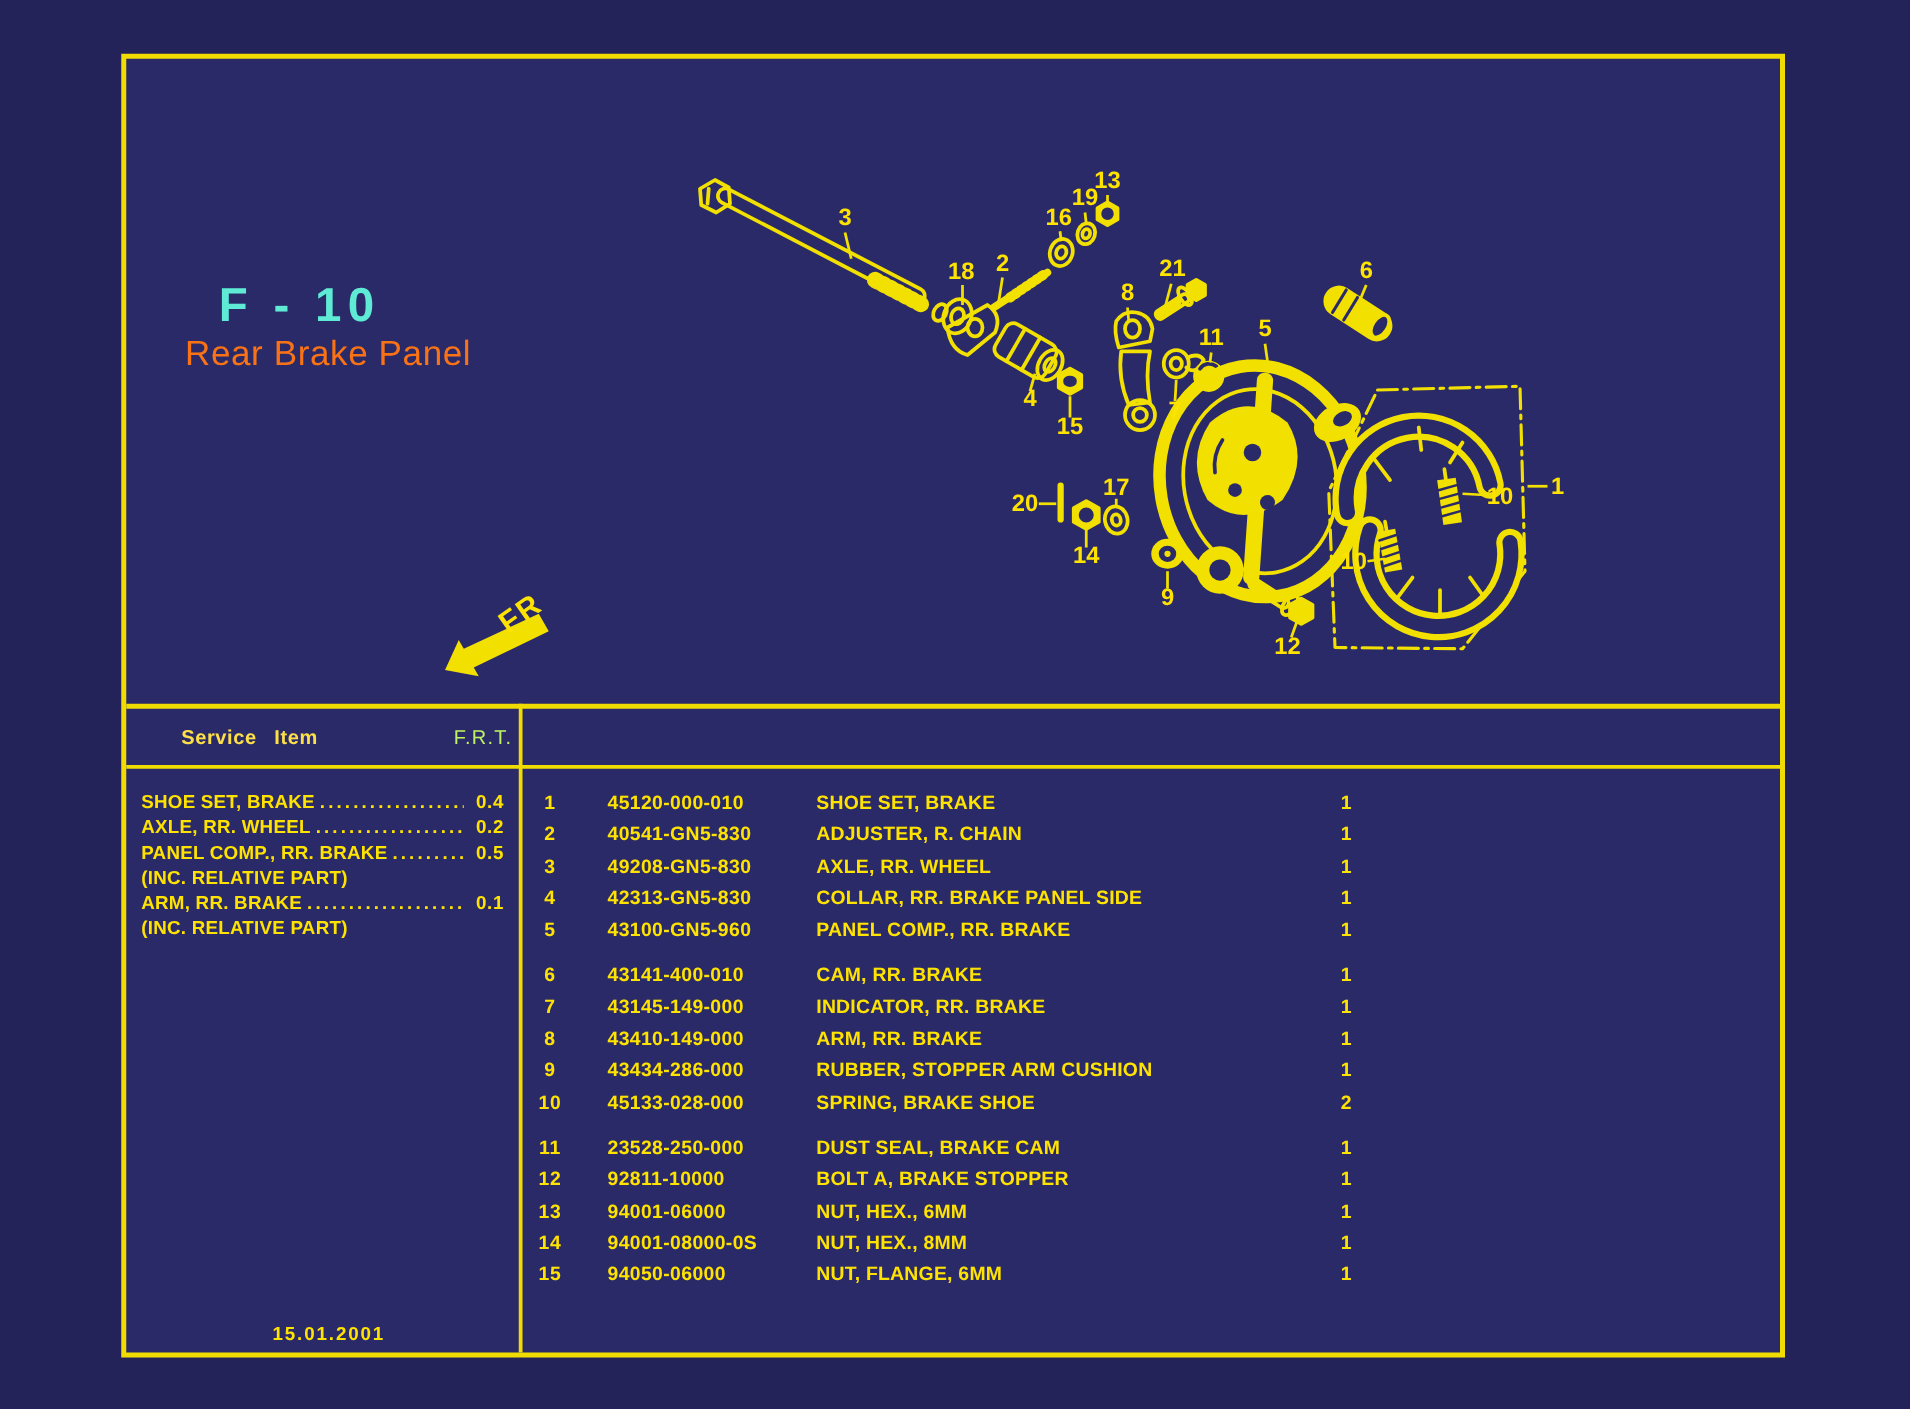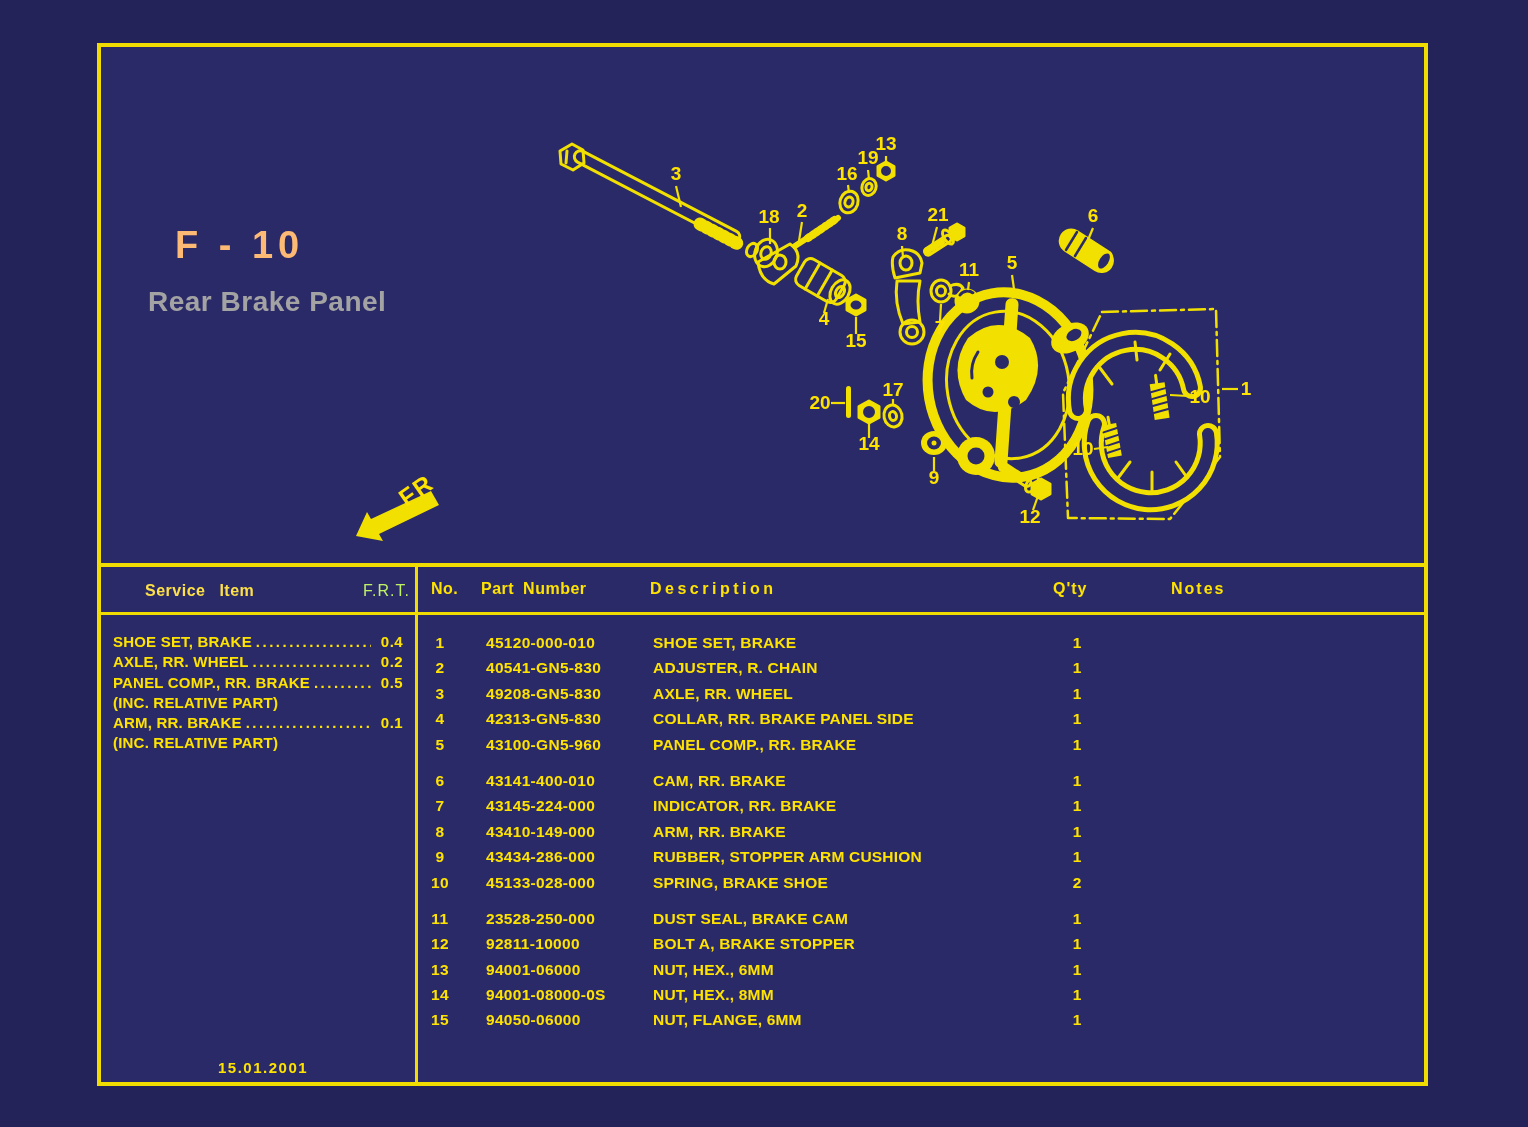--- a/index.html
+++ b/index.html
@@ -15,25 +15,25 @@
   }
   
   .hline{position:absolute;left:0;width:100%;background:#f0dc00;height:4px;}
   .table-top{top:516px;}
   .header-sep{top:565px;height:3px;}
   .vline{position:absolute;width:3px;background:#f0dc00;}
   .col-divider{left:314px;top:516px;height:519px;}
 
   .page-code{
     position:absolute;left:74px;top:177px;
-    color:#fdba74;font-size:38px;font-weight:700;letter-spacing:5px;
+    color:#5eead4;font-size:38px;font-weight:700;letter-spacing:5px;
   }
   .page-title{
-    position:absolute;left:47px;top:239px;
-    color:#a3a3a3;font-size:28px;font-weight:700;letter-spacing:0.5px;
+    position:absolute;left:47px;top:220px;
+    color:#f97316;font-size:28px;font-weight:400;letter-spacing:0.5px;
   }
 
   .svc-header-item{
     position:absolute;left:44px;top:535px;color:#fde047;
     font-size:16px;font-weight:700;letter-spacing:0.5px;word-spacing:9px;
   }
   .svc-header-frt{
     position:absolute;left:262px;top:535px;color:#bef264;
     font-size:16px;font-weight:400;letter-spacing:1px;
   }
@@ -117,27 +117,20 @@
         <span class="svc-value">0.1</span>
       </div>
 
       <div class="svc-row">
         <span class="svc-label">(INC. RELATIVE PART)</span>
         <span class="svc-dots"></span>
         <span class="svc-value"></span>
       </div>
     </div>
 
-  <div class="parts-header">
-    <span class="h-no">No.</span>
-    <span class="h-pn">Part Number</span>
-    <span class="h-desc">Description</span>
-    <span class="h-qty">Q'ty</span>
-    <span class="h-notes">Notes</span>
-  </div>
 
   <div class="parts-rows">
 
       <div class="p-row">
         <span class="c-no">1</span>
         <span class="c-pn">45120-000-010</span>
         <span class="c-desc">SHOE SET, BRAKE</span>
         <span class="c-qty">1</span>
       </div>
 
@@ -171,21 +164,21 @@
 
       <div class="p-row gap">
         <span class="c-no">6</span>
         <span class="c-pn">43141-400-010</span>
         <span class="c-desc">CAM, RR. BRAKE</span>
         <span class="c-qty">1</span>
       </div>
 
       <div class="p-row">
         <span class="c-no">7</span>
-        <span class="c-pn">43145-224-000</span>
+        <span class="c-pn">43145-149-000</span>
         <span class="c-desc">INDICATOR, RR. BRAKE</span>
         <span class="c-qty">1</span>
       </div>
 
       <div class="p-row">
         <span class="c-no">8</span>
         <span class="c-pn">43410-149-000</span>
         <span class="c-desc">ARM, RR. BRAKE</span>
         <span class="c-qty">1</span>
       </div>

